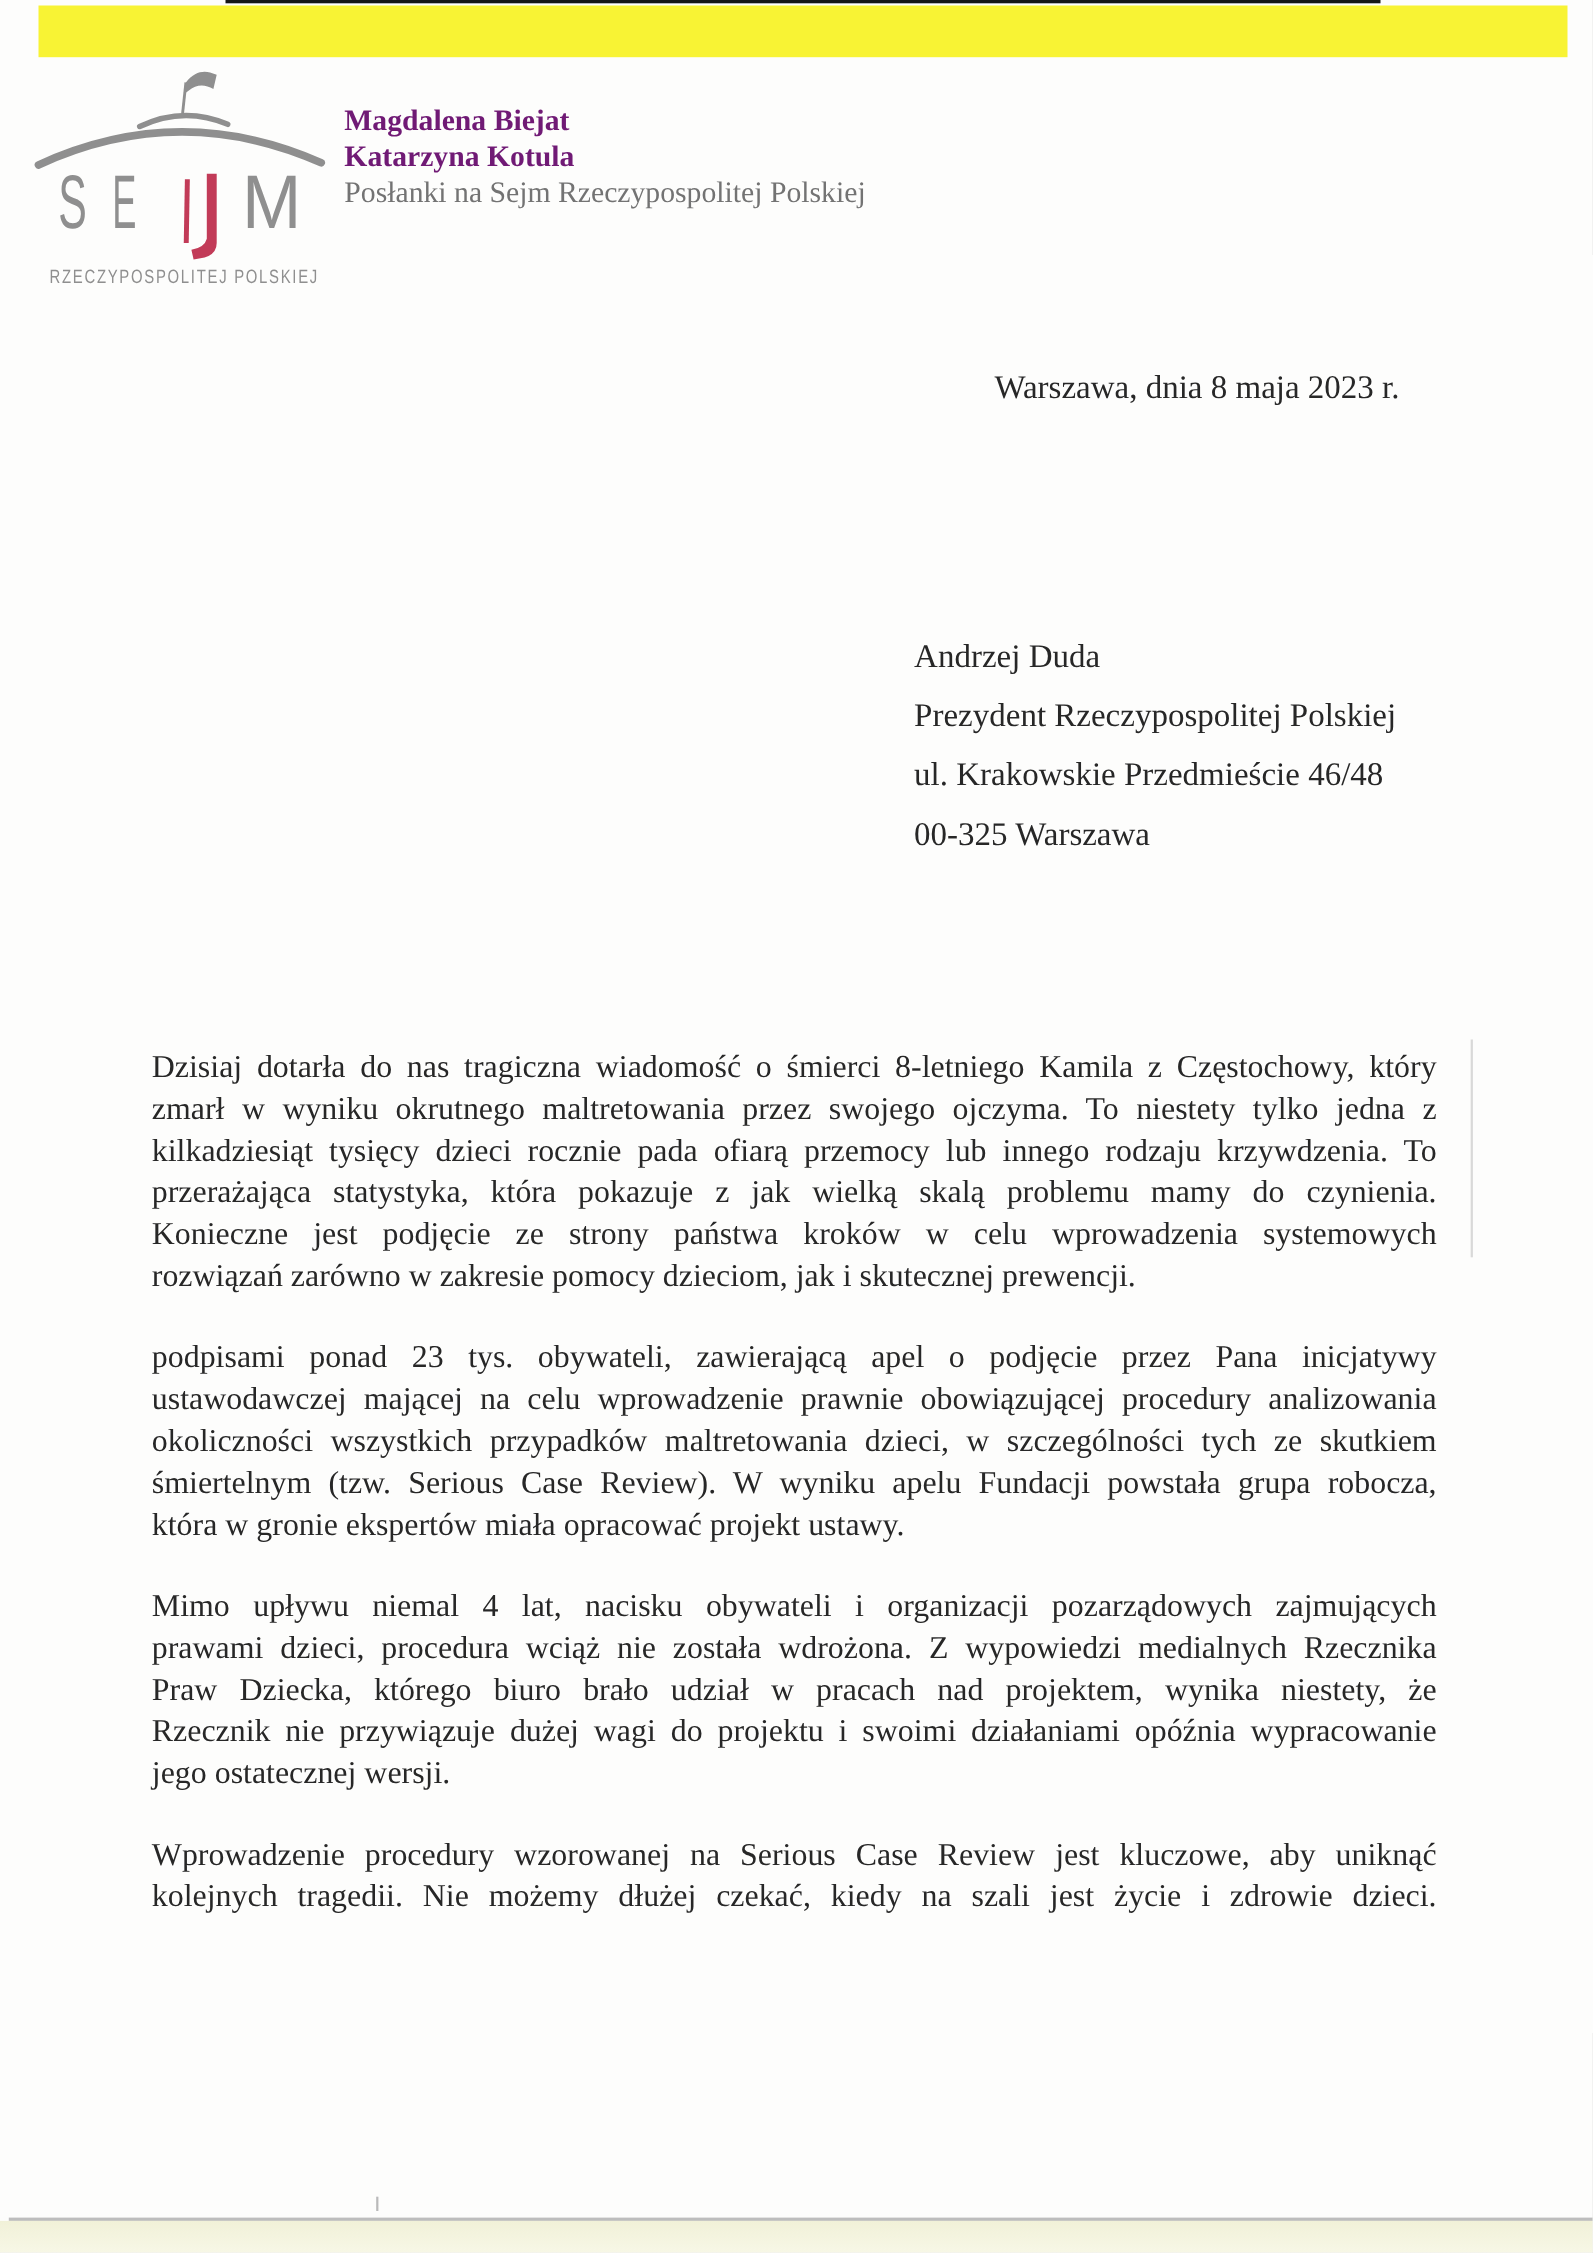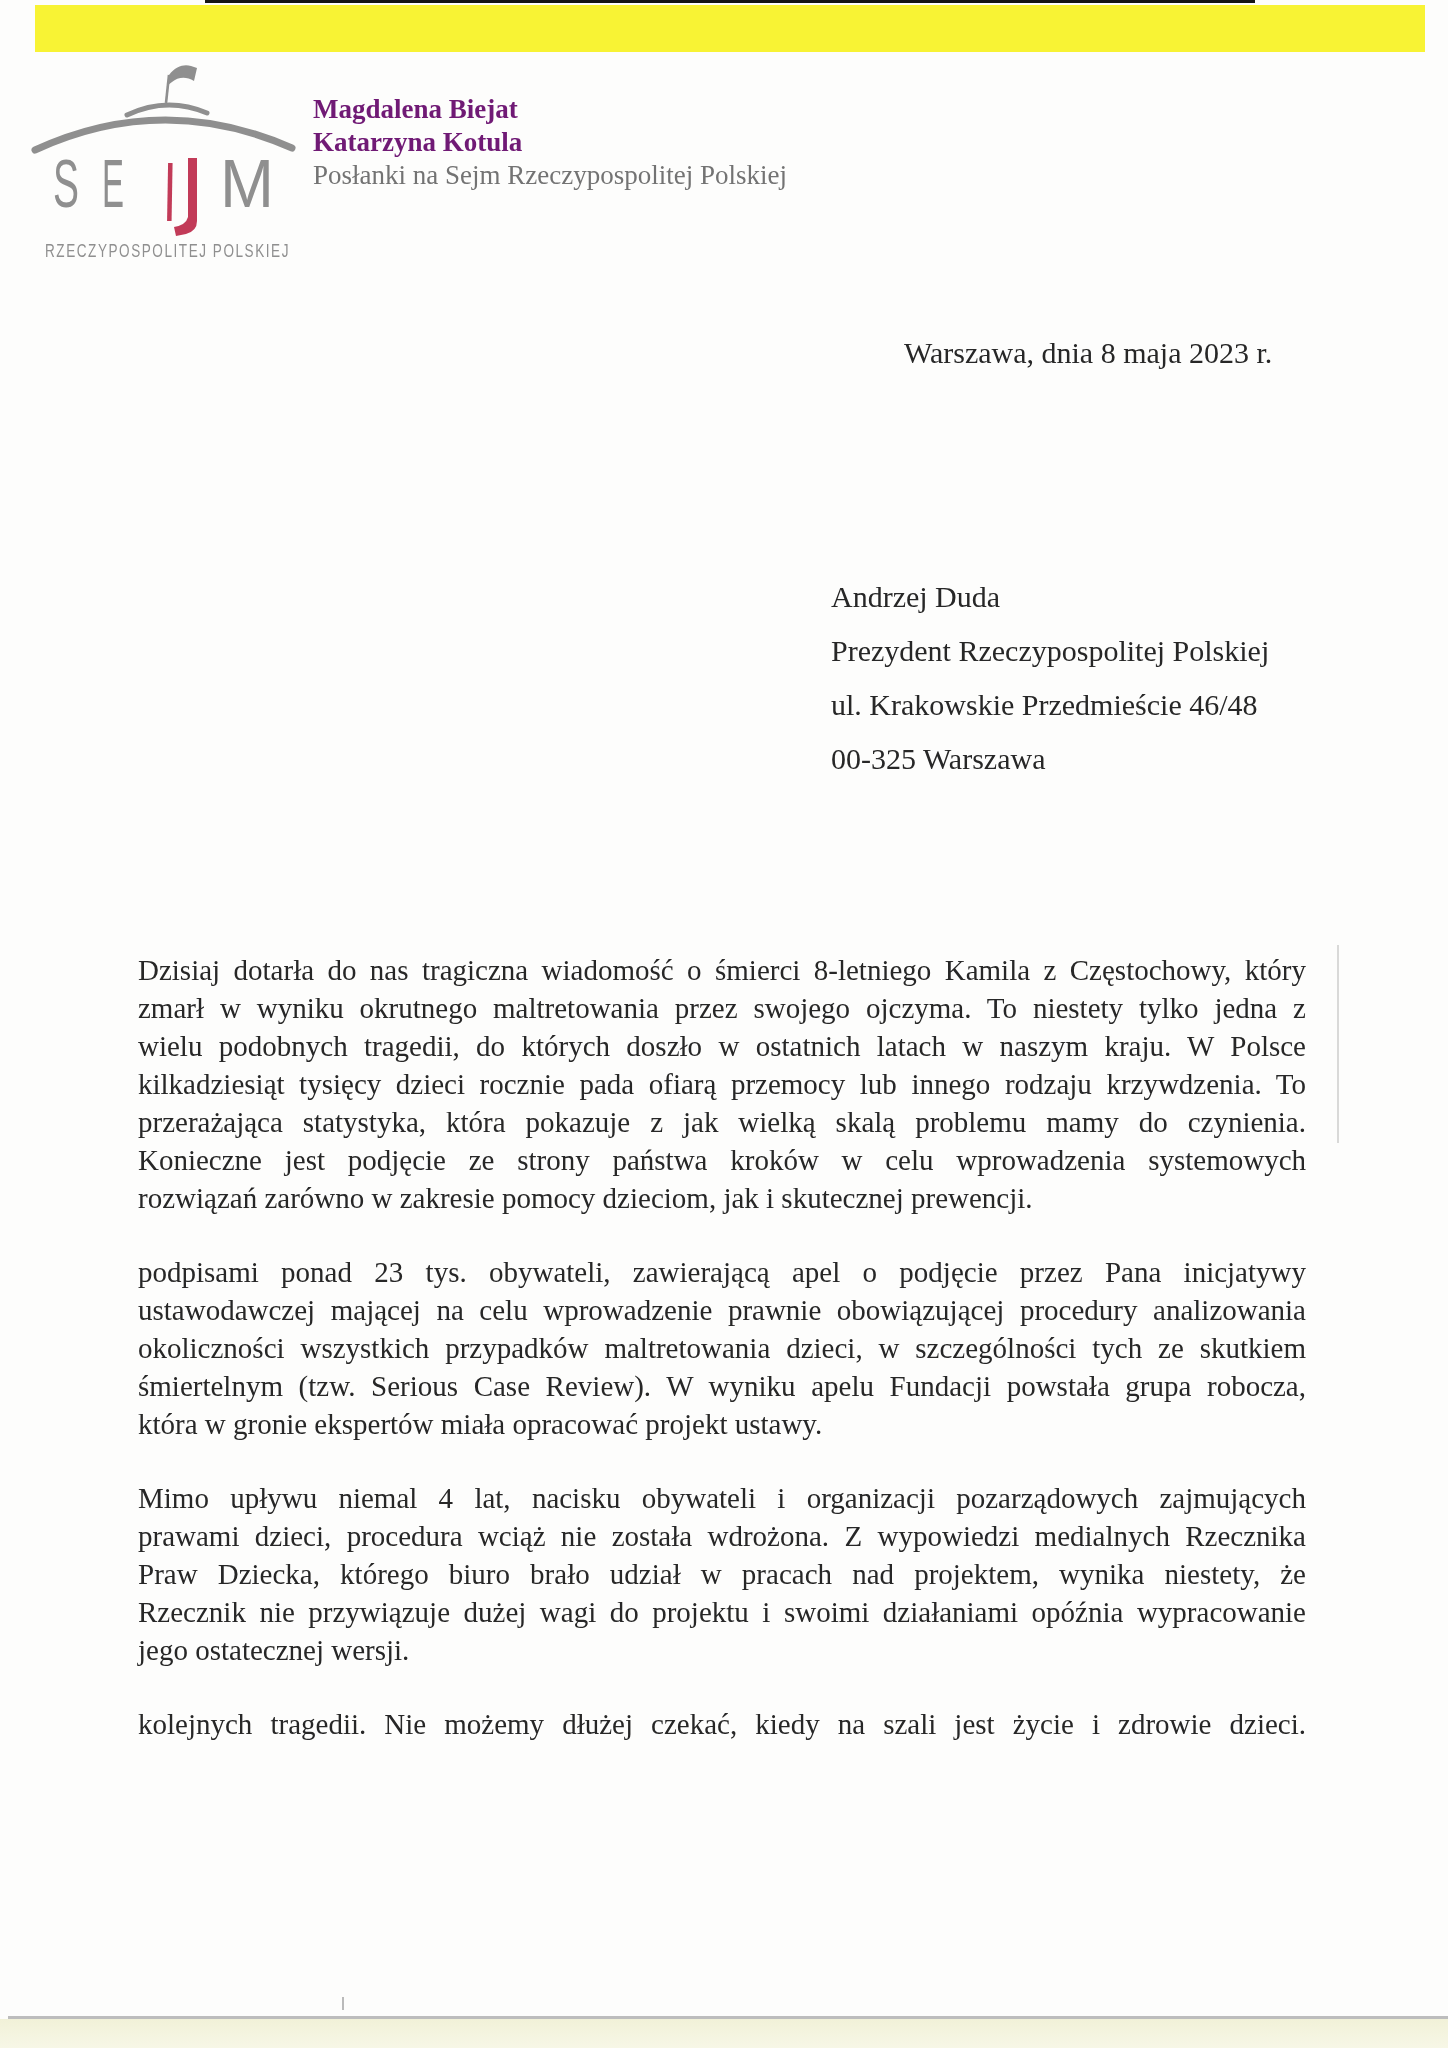--- a/index.html
+++ b/index.html
@@ -79,41 +79,41 @@
       <div class="addr-line">Prezydent Rzeczypospolitej Polskiej</div>
       <div class="addr-line">ul. Krakowskie Przedmieście 46/48</div>
       <div class="addr-line">00-325 Warszawa</div>
     </div>
 
 
   <div class="paragraphs">
       <div class="paragraph">
         <div class="line">Dzisiaj dotarła do nas tragiczna wiadomość o śmierci 8-letniego Kamila z Częstochowy, który</div>
         <div class="line">zmarł w wyniku okrutnego maltretowania przez swojego ojczyma. To niestety tylko jedna z</div>
-        <div class="line">wielu podobnych tragedii, do których doszło w ostatnich latach w naszym kraju. W Polsce</div>
         <div class="line">kilkadziesiąt tysięcy dzieci rocznie pada ofiarą przemocy lub innego rodzaju krzywdzenia. To</div>
         <div class="line">przerażająca statystyka, która pokazuje z jak wielką skalą problemu mamy do czynienia.</div>
         <div class="line">Konieczne jest podjęcie ze strony państwa kroków w celu wprowadzenia systemowych</div>
         <div class="line last">rozwiązań zarówno w zakresie pomocy dzieciom, jak i skutecznej prewencji.</div>
       </div>
       <div class="paragraph">
         <div class="line">podpisami ponad 23 tys. obywateli, zawierającą apel o podjęcie przez Pana inicjatywy</div>
         <div class="line">ustawodawczej mającej na celu wprowadzenie prawnie obowiązującej procedury analizowania</div>
         <div class="line">okoliczności wszystkich przypadków maltretowania dzieci, w szczególności tych ze skutkiem</div>
         <div class="line">śmiertelnym (tzw. Serious Case Review). W wyniku apelu Fundacji powstała grupa robocza,</div>
         <div class="line last">która w gronie ekspertów miała opracować projekt ustawy.</div>
       </div>
       <div class="paragraph">
         <div class="line">Mimo upływu niemal 4 lat, nacisku obywateli i organizacji pozarządowych zajmujących</div>
         <div class="line">prawami dzieci, procedura wciąż nie została wdrożona. Z wypowiedzi medialnych Rzecznika</div>
         <div class="line">Praw Dziecka, którego biuro brało udział w pracach nad projektem, wynika niestety, że</div>
         <div class="line">Rzecznik nie przywiązuje dużej wagi do projektu i swoimi działaniami opóźnia wypracowanie</div>
         <div class="line last">jego ostatecznej wersji.</div>
       </div>
       <div class="paragraph">
+        <div class="line">Wprowadzenie procedury wzorowanej na Serious Case Review jest kluczowe, aby uniknąć</div>
         <div class="line">kolejnych tragedii. Nie możemy dłużej czekać, kiedy na szali jest życie i zdrowie dzieci.</div>
       </div>
     </div>
 
   <div class="right-scan-line"></div>
   <div class="scan-tick"></div>
   <div class="bottom-scan-line"></div>
   <div class="bottom-band" id="bottom-band" style="background: linear-gradient(rgb(241, 241, 216), rgb(247, 247, 230));"></div>
 
 </div>

